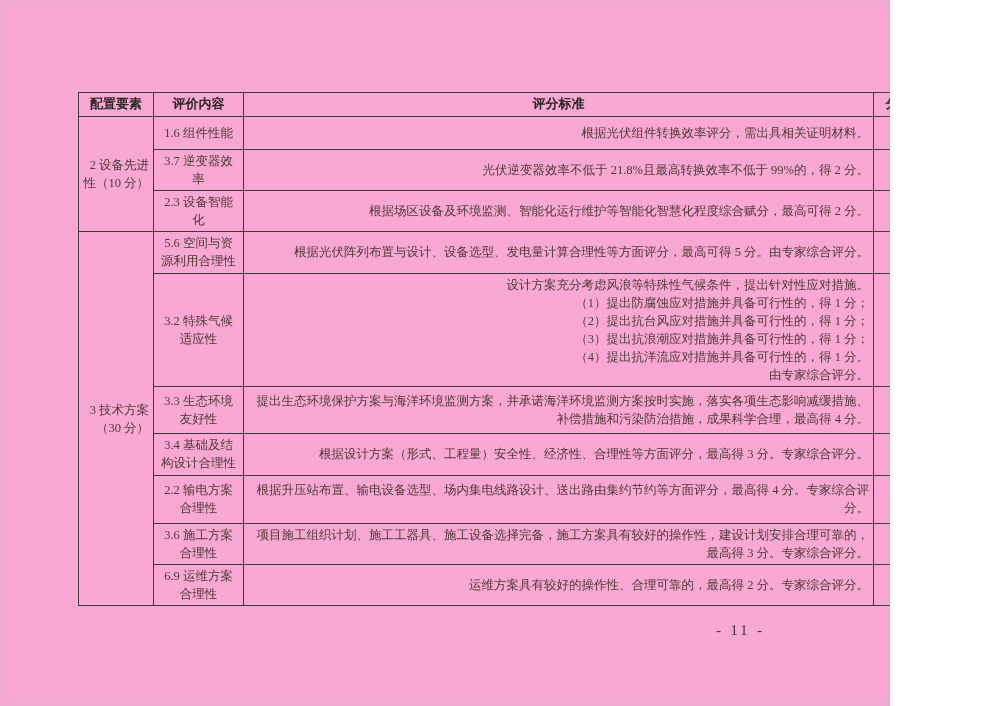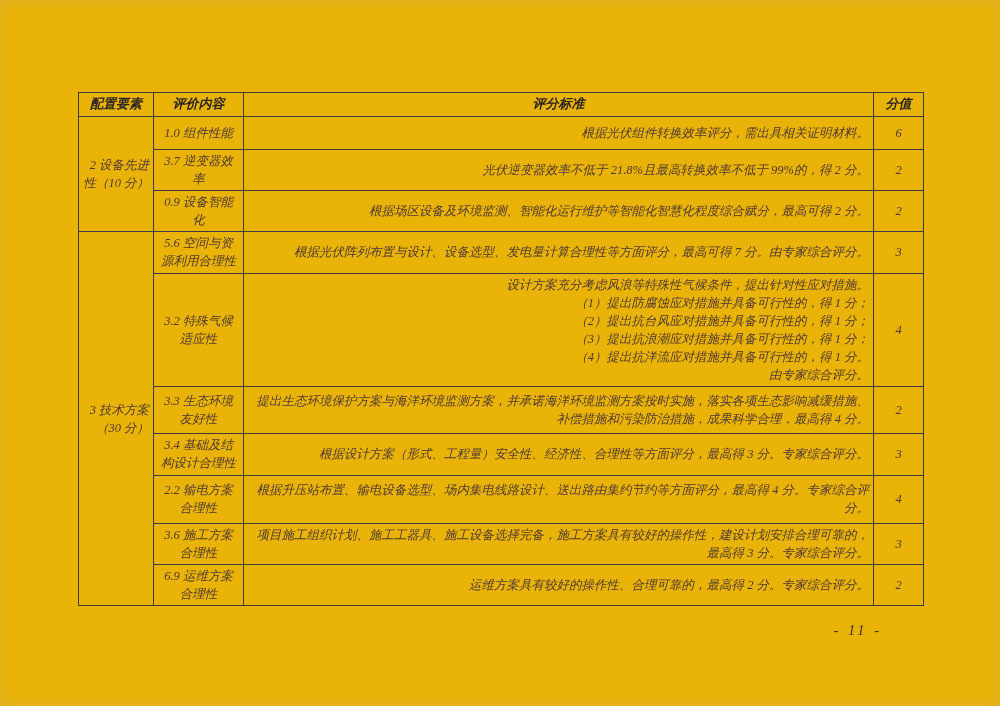--- a/index.html
+++ b/index.html
@@ -2,27 +2,26 @@
 <html><head>
 <meta charset="utf-8">
 <style>
   html, body {
     margin: 0;
     padding: 0;
     background: #ffffff;
   }
   .page {
     position: relative;
-    width: 1000px;
+    width: 890px;
     height: 706px;
-    background: #eab308;
+    background: #f9a8d4;
     font-family: "Liberation Serif", "DejaVu Serif", serif;
     color: #4e3938;
     overflow: hidden;
-    font-style: italic;
   }
   
   .page::after {
     content: "";
     position: absolute;
     inset: 0;
     pointer-events: none;
     box-shadow: inset 0 0 14px rgba(180,180,180,0.25);
   }
   table.score-table {
@@ -65,21 +64,21 @@
     text-align: right;
     padding: 3px 9px;
     white-space: pre-line;
   }
   td.score-cell {
     text-align: center;
     font-family: "Liberation Serif", "DejaVu Serif", serif;
   }
   .page-number {
     position: absolute;
-    right: 118px;
+    right: 125px;
     top: 622px;
     font-size: 14.5px;
     color: #3a3434;
     letter-spacing: 3px;
   }
 </style>
 </head>
 <body>
 
 <div class="page">
@@ -96,39 +95,39 @@
         <th class="head-cell">配置要素</th>
         <th class="head-cell">评价内容</th>
         <th class="head-cell">评分标准</th>
         <th class="head-cell">分值</th>
       </tr>
     </thead>
     <tbody>
 
       <tr style="height:33px">
         <td class="group-cell" rowspan="3">2 设备先进性（10 分）</td>
-        <td class="item-cell">1.0 组件性能</td>
+        <td class="item-cell">1.6 组件性能</td>
         <td class="desc-cell">根据光伏组件转换效率评分，需出具相关证明材料。</td>
         <td class="score-cell">6</td>
       </tr>
       <tr style="height:37px">
         <td class="item-cell">3.7 逆变器效率</td>
         <td class="desc-cell">光伏逆变器效率不低于 21.8%且最高转换效率不低于 99%的，得 2 分。</td>
         <td class="score-cell">2</td>
       </tr>
       <tr style="height:39px">
-        <td class="item-cell">0.9 设备智能化</td>
+        <td class="item-cell">2.3 设备智能化</td>
         <td class="desc-cell">根据场区设备及环境监测、智能化运行维护等智能化智慧化程度综合赋分，最高可得 2 分。</td>
         <td class="score-cell">2</td>
       </tr>
 
       <tr style="height:38px">
         <td class="group-cell" rowspan="7">3 技术方案（30 分）</td>
         <td class="item-cell">5.6 空间与资源利用合理性</td>
-        <td class="desc-cell">根据光伏阵列布置与设计、设备选型、发电量计算合理性等方面评分，最高可得 7 分。由专家综合评分。</td>
+        <td class="desc-cell">根据光伏阵列布置与设计、设备选型、发电量计算合理性等方面评分，最高可得 5 分。由专家综合评分。</td>
         <td class="score-cell">3</td>
       </tr>
       <tr style="height:110px">
         <td class="item-cell">3.2 特殊气候适应性</td>
         <td class="desc-cell">设计方案充分考虑风浪等特殊性气候条件，提出针对性应对措施。
 （1）提出防腐蚀应对措施并具备可行性的，得 1 分；
 （2）提出抗台风应对措施并具备可行性的，得 1 分；
 （3）提出抗浪潮应对措施并具备可行性的，得 1 分；
 （4）提出抗洋流应对措施并具备可行性的，得 1 分。
 由专家综合评分。</td>

